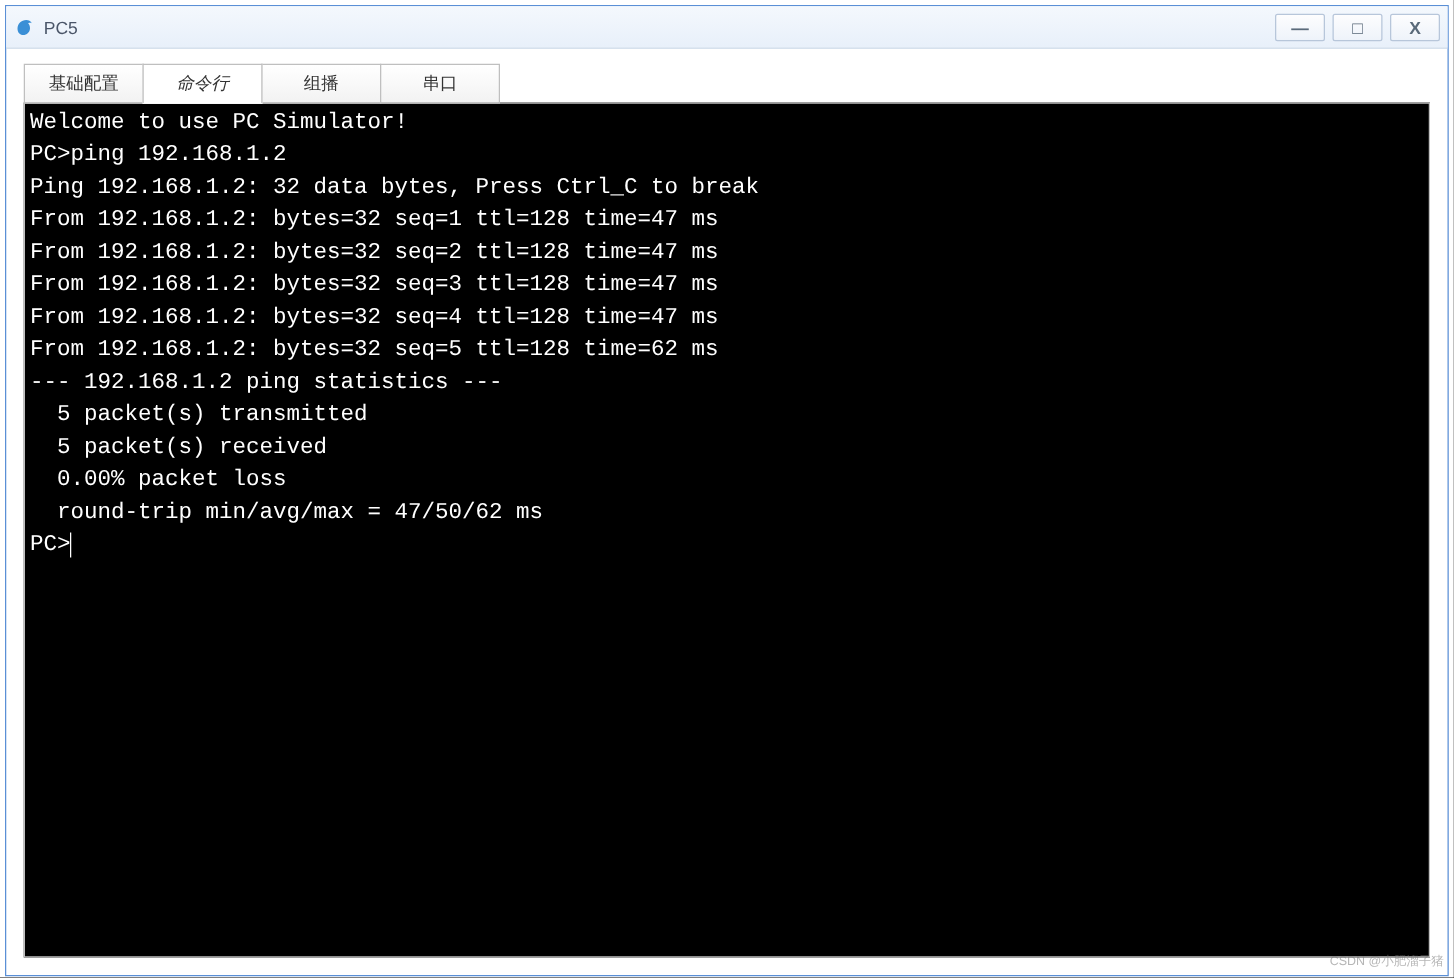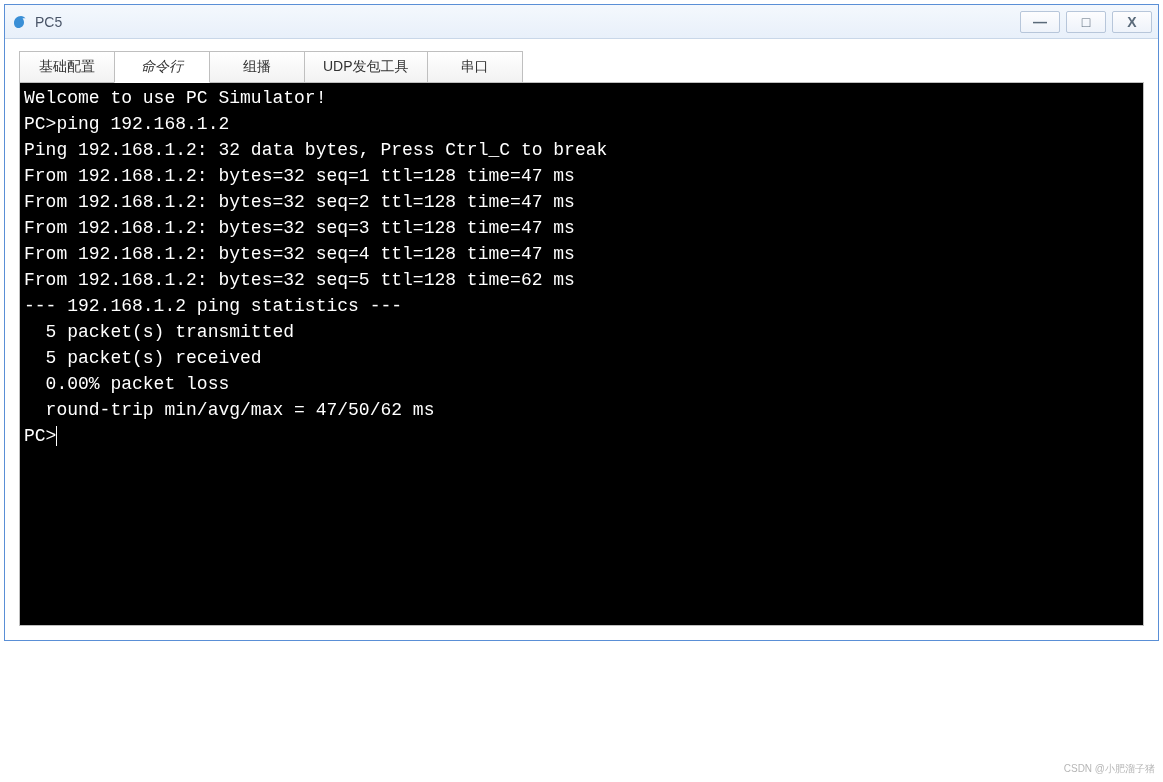--- a/index.html
+++ b/index.html
@@ -78,21 +78,21 @@
       position: relative;
     }
     .tab.active {
       background: #ffffff;
       border-bottom: 1px solid #ffffff;
       z-index: 2;
       font-style: italic;
     }
     .terminal {
       width: 100%;
-      height: 544px;
+      height: 684px;
       background: #000000;
       border: 1px solid #bfbfbf;
       border-top: 1px solid #bfbfbf;
       color: #ffffff;
       font-family: "Courier New", Consolas, monospace;
       font-size: 18px;
       line-height: 26px;
       padding: 2px 4px;
       white-space: pre;
       overflow: hidden;
@@ -133,21 +133,20 @@
       <span class="titlebar-btn">□</span>
       <span class="titlebar-btn">X</span>
     </div>
   </div>
 
   <div class="content-area">
     <div class="tabs">
       <div class="tab">基础配置</div>
       <div class="tab active">命令行</div>
       <div class="tab">组播</div>
-      <div class="tab">UDP发包工具</div>
       <div class="tab">串口</div>
     </div>
 
     <div class="terminal"><span class="term-line">Welcome to use PC Simulator!</span><span class="term-line"></span><span class="term-line">PC&gt;ping 192.168.1.2</span><span class="term-line"></span><span class="term-line">Ping 192.168.1.2: 32 data bytes, Press Ctrl_C to break</span><span class="term-line">From 192.168.1.2: bytes=32 seq=1 ttl=128 time=47 ms</span><span class="term-line">From 192.168.1.2: bytes=32 seq=2 ttl=128 time=47 ms</span><span class="term-line">From 192.168.1.2: bytes=32 seq=3 ttl=128 time=47 ms</span><span class="term-line">From 192.168.1.2: bytes=32 seq=4 ttl=128 time=47 ms</span><span class="term-line">From 192.168.1.2: bytes=32 seq=5 ttl=128 time=62 ms</span><span class="term-line"></span><span class="term-line">--- 192.168.1.2 ping statistics ---</span><span class="term-line">  5 packet(s) transmitted</span><span class="term-line">  5 packet(s) received</span><span class="term-line">  0.00% packet loss</span><span class="term-line">  round-trip min/avg/max = 47/50/62 ms</span><span class="term-line"></span><span class="term-line"><span>PC&gt;</span><span class="cursor"></span></span></div>
   </div>
 </div>
 
 <div class="watermark">CSDN @小肥溜子猪</div>
 
 </body></html>

